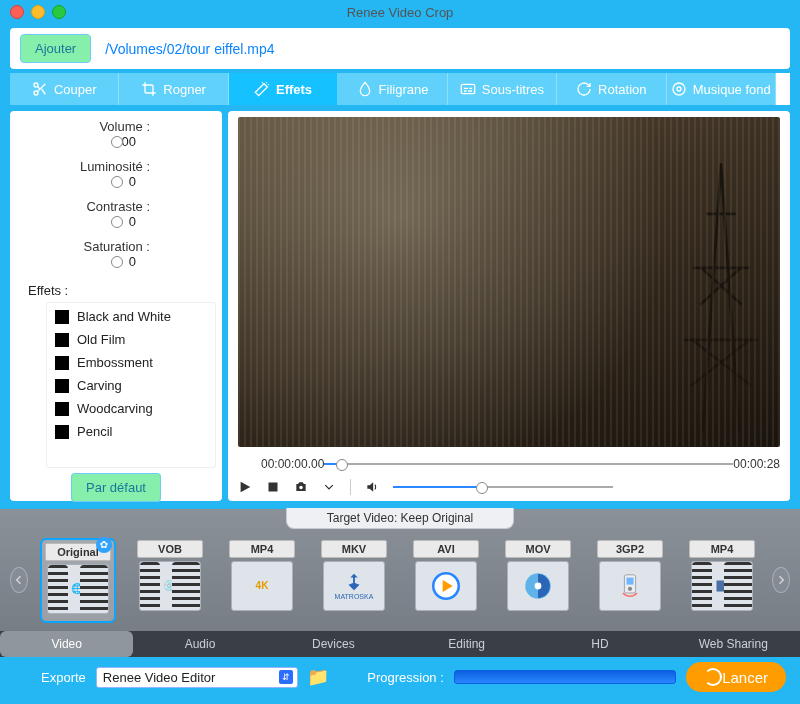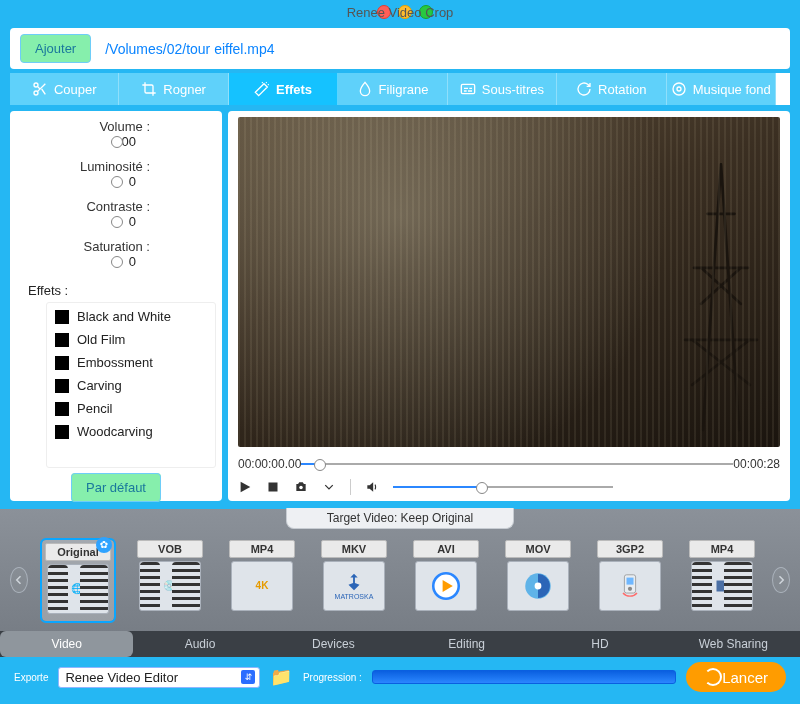--- a/index.html
+++ b/index.html
@@ -1,19 +1,19 @@
 <!DOCTYPE html>
 <html><head>
 <meta charset="utf-8">
 <style>
   html, body { margin: 0; padding: 0; font-family: -apple-system, "Helvetica Neue", Arial, sans-serif; font-size: 13px; color: #222; }
   body { width: 800px; height: 704px; background: #25b7f3; overflow: hidden; }
 
   
-  .titlebar { height: 24px; background: #25b7f3; display: flex; align-items: center; position: relative; justify-content: center; }
+  .titlebar { height: 24px; background: #25b7f3; display: flex; align-items: center; position: relative; }
   .traffic { display: flex; gap: 7px; padding-left: 10px; }
   .dot { width: 12px; height: 12px; border-radius: 50%; }
   .dot.red { background: #ff5f57; border:1px solid #e33e32;}
   .dot.yellow { background: #febc2e; border:1px solid #e2a100;}
   .dot.green { background: #28c840; border:1px solid #17a52b;}
   .titlebar .title { position: absolute; left: 0; right: 0; text-align: center; font-size: 13px; color: #555; }
 
   
   .header { background: #fff; margin: 4px 10px 0 10px; border-radius: 4px; padding: 6px 10px; display: flex; align-items: center; gap: 14px; }
   .btn { background: #86efac; border: 1px solid #6ecdf8; color: #1a789c; padding: 6px 14px; border-radius: 4px; cursor: pointer; }
@@ -44,21 +44,21 @@
   .default-btn-wrap { text-align:center; margin-top:12px;}
 
   .right { flex:1; background:#fff; border-radius:4px; padding:6px 10px 6px 10px; display:flex; flex-direction:column;}
   .preview { flex:1; background: linear-gradient(160deg,#5a4c39 0%, #3b2f22 40%, #1a140e 100%); border-radius:2px; position:relative; overflow:hidden;}
   
   .preview::after{content:""; position:absolute; inset:0; background:
     repeating-linear-gradient(90deg, rgba(255,240,200,.08) 0 2px, transparent 2px 6px),
     radial-gradient(circle at 30% 30%, rgba(255,250,220,.25) 0, transparent 60%);}
   .tower{position:absolute; right:14px; bottom:0; width:90px; height:92%;}
   .tower svg{width:100%;height:100%;}
-  .timebar { display:flex; align-items:center; margin-top:10px; font-size:12px; color:#333;}
+  .timebar { display:flex; align-items:center; margin-top:10px; font-size:12px; color:#333;margin-left:23px;}
   .timebar .tslider{flex:1;}
   .pcontrols { display:flex; align-items:center; gap:14px; margin-top:8px;}
   .picon { width:14px; height:14px; display:inline-flex; align-items:center; justify-content:center; color:#333; cursor:pointer;}
   .sep { width:1px; height:16px; background:#ccc;}
   .vol { flex:0 0 220px;}
 
   
   .bottom { margin-top:8px; background: linear-gradient(#8b9199,#6d737b); height:188px; display:flex; flex-direction:column;}
   .format-tab { align-self:center; background:#eef0f3; color:#333; font-size:12px; padding:3px 40px; border-radius:0 0 8px 8px; border:1px solid #c7ccd2; border-top:none; margin-top:-1px;}
   .carousel { flex:1; display:flex; align-items:center; gap:14px; padding:0 10px;}
@@ -68,21 +68,21 @@
   .fmt .badge { width:64px; background:#eaeaea; color:#333; font-weight:700; font-size:11px; text-align:center; padding:2px 0; border:1px solid #bbb; border-radius:2px;}
   .fmt .thumb { width:60px; height:48px; margin-top:3px; background:#dfe4ea; border:1px solid #aab1bb; border-radius:3px; display:flex; align-items:center; justify-content:center; font-size:10px; color:#555; position:relative;}
   .fmt .thumb .film{position:absolute; top:0; bottom:0; width:8px; background:repeating-linear-gradient(#333 0 3px,#dfe4ea 3px 7px);}
   .fmt .thumb .film.left{left:0;} .fmt .thumb .film.right{right:0;}
   .fmt.selected { outline:2px solid #0aa6ff; border-radius:4px; background:rgba(255,255,255,.25); padding-top:3px;}
   .fmt .gear{position:absolute; top:-3px; right:2px; width:16px; height:16px; background:#2fa3ff; border-radius:50%; color:#fff; font-size:10px; display:flex;align-items:center;justify-content:center;}
   .bottom-tabs { display:flex; background:#3a3f45; height:26px; align-items:stretch;}
   .bottom-tabs .btab{ flex:1; color:#c9d0d8; font-size:12px; display:flex;align-items:center;justify-content:center; cursor:pointer;border-radius:6px;}
   .bottom-tabs .btab.active{ background:#8f969d; color:#fff;}
   .statusbar { height:40px; background:#25b7f3; display:flex; align-items:center; padding:0 14px; gap:10px;}
-  .statusbar .label{color:#fff; font-size:10px;}
+  .statusbar .label{color:#fff; font-size:13px;margin-left:27px;}
   .select { background:#fff; border:1px solid #8fb6ff; border-radius:3px; padding:2px 4px 2px 6px; width:190px; display:flex; align-items:center; justify-content:space-between; cursor:pointer;}
   .select .caret{ width:14px; height:14px; background:#2b6dff; border-radius:2px; display:flex;align-items:center;justify-content:center;color:#fff;font-size:9px;}
   .folder-icon{color:#f4b400; font-size:18px; cursor:pointer;}
   .prog-track{ flex:1; height:12px; background:linear-gradient(#0a5fe0,#2b87ff); border:1px solid #0a5fe0; border-radius:3px;}
   .launch{ background:#ff9c00; color:#fff; padding:6px 18px; border-radius:16px; display:flex; align-items:center; cursor:pointer; font-size:15px;}
   .launch .ring{width:14px;height:14px;border:2px solid #fff;border-left-color:transparent;border-radius:50%;}
   svg{display:block;}
 </style>
 </head>
 <body>
@@ -216,25 +216,25 @@
       <div class="item">
           <span class="swatch"></span>
           <span>Embossment</span>
         </div>
       <div class="item">
           <span class="swatch"></span>
           <span>Carving</span>
         </div>
       <div class="item">
           <span class="swatch"></span>
+          <span>Woodcarving</span>
+        </div>
+      <div class="item">
+          <span class="swatch"></span>
           <span>Pencil</span>
-        </div>
-      <div class="item">
-          <span class="swatch"></span>
-          <span>Woodcarving</span>
         </div>
     </div>
     <div class="default-btn-wrap">
       <span class="btn">Par défaut</span>
     </div>
   </div>
 
   <div class="right">
     <div class="preview">
       <div class="tower">

